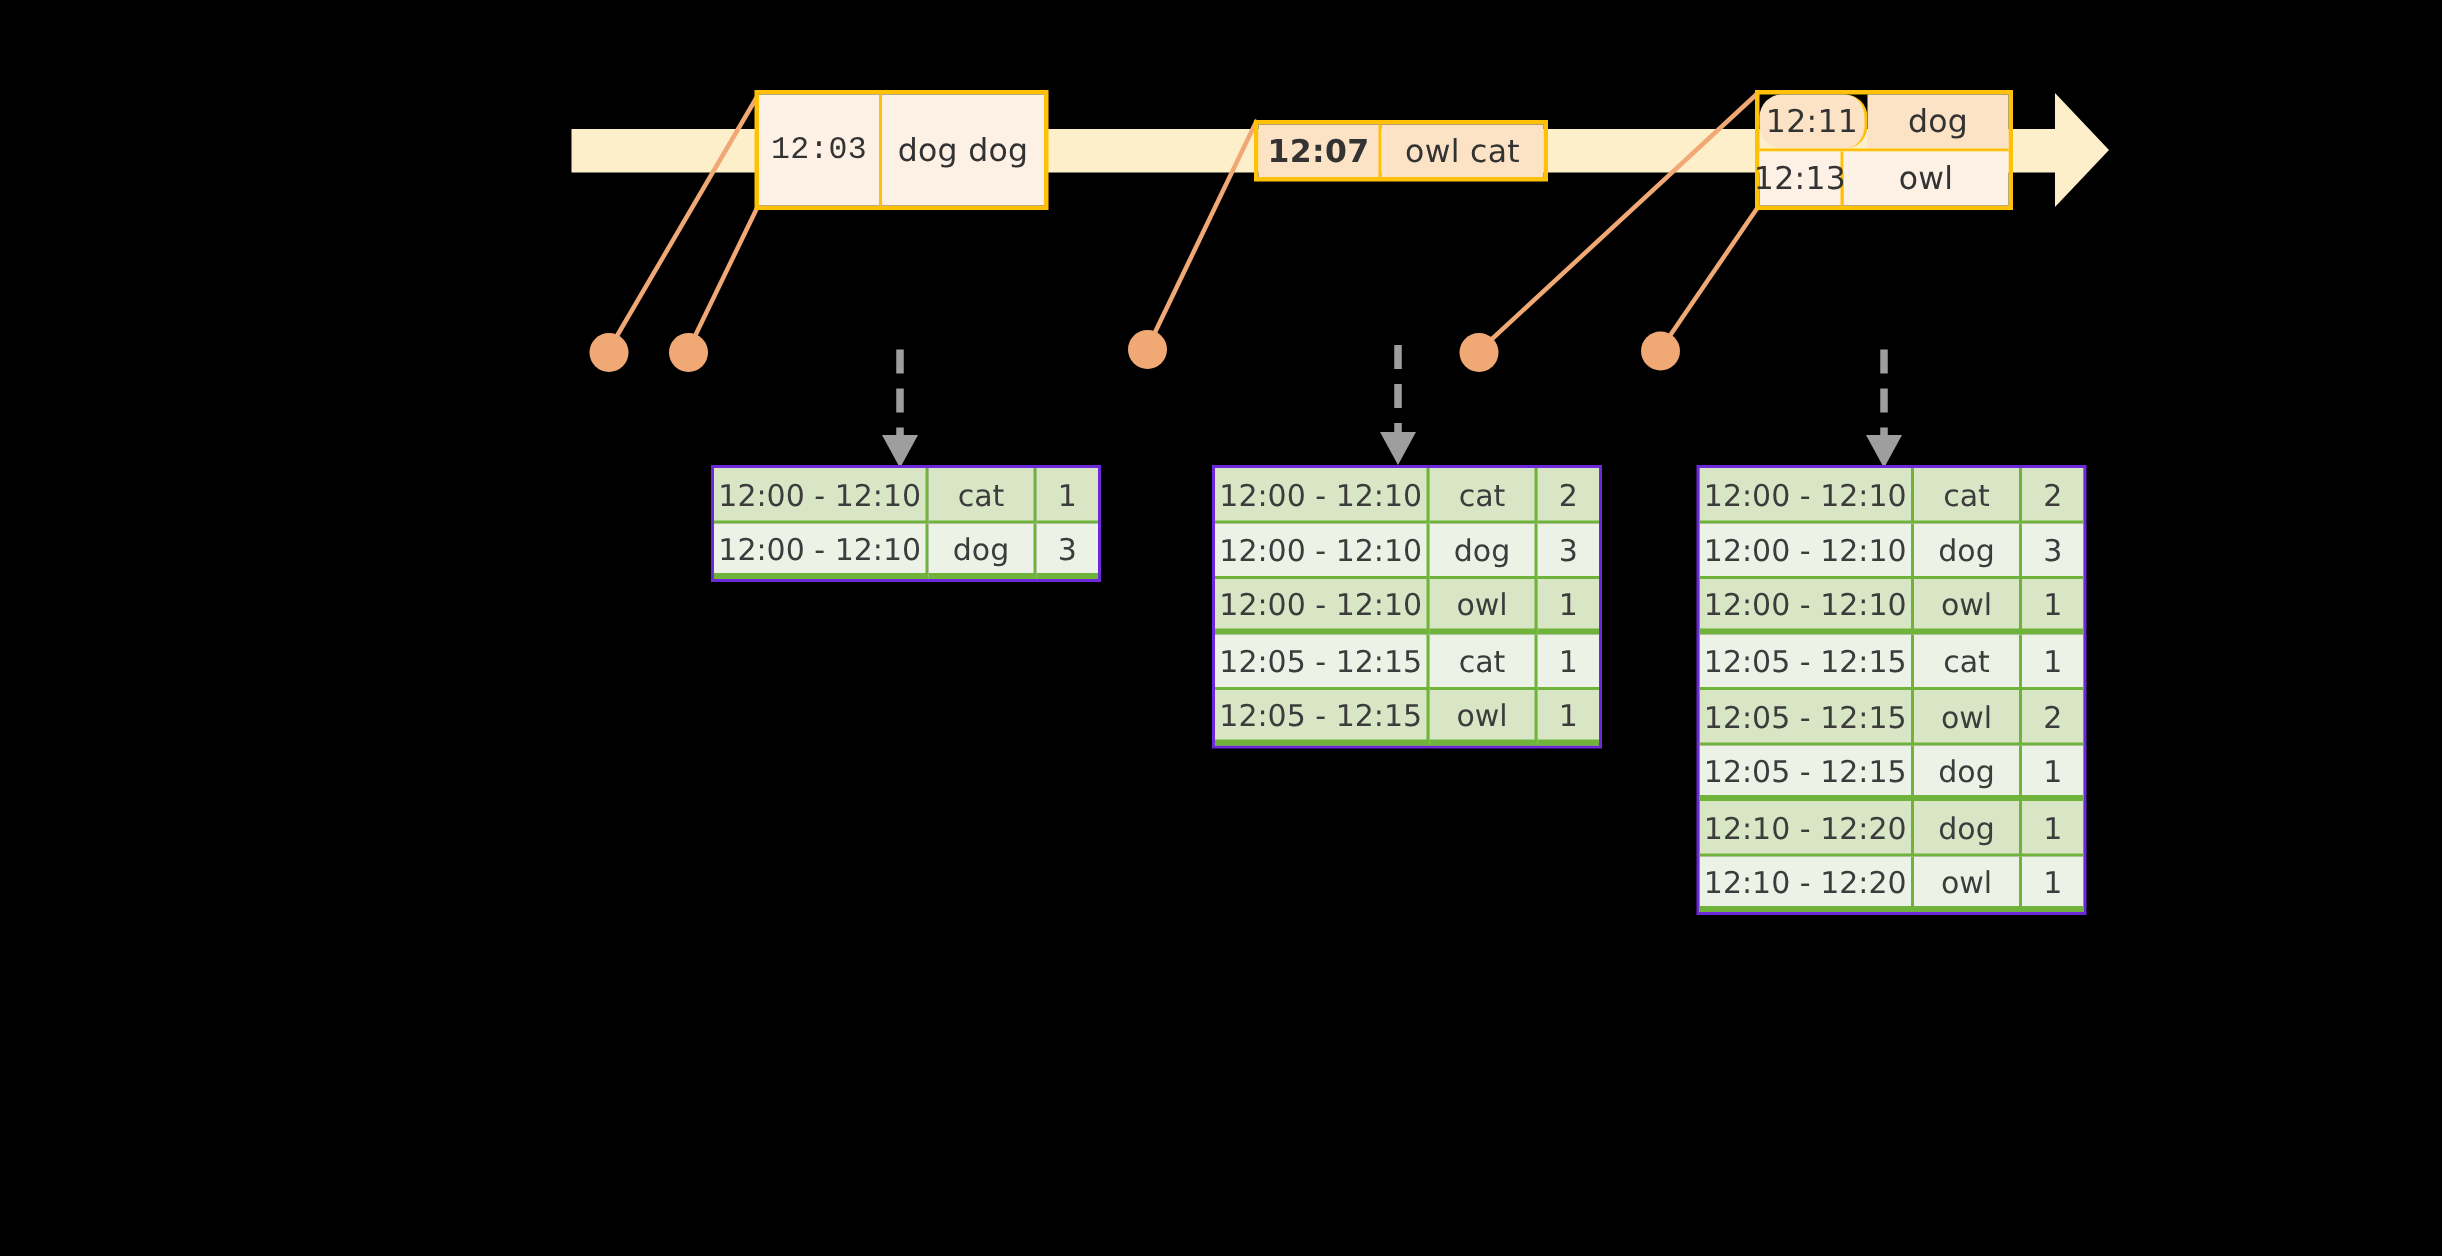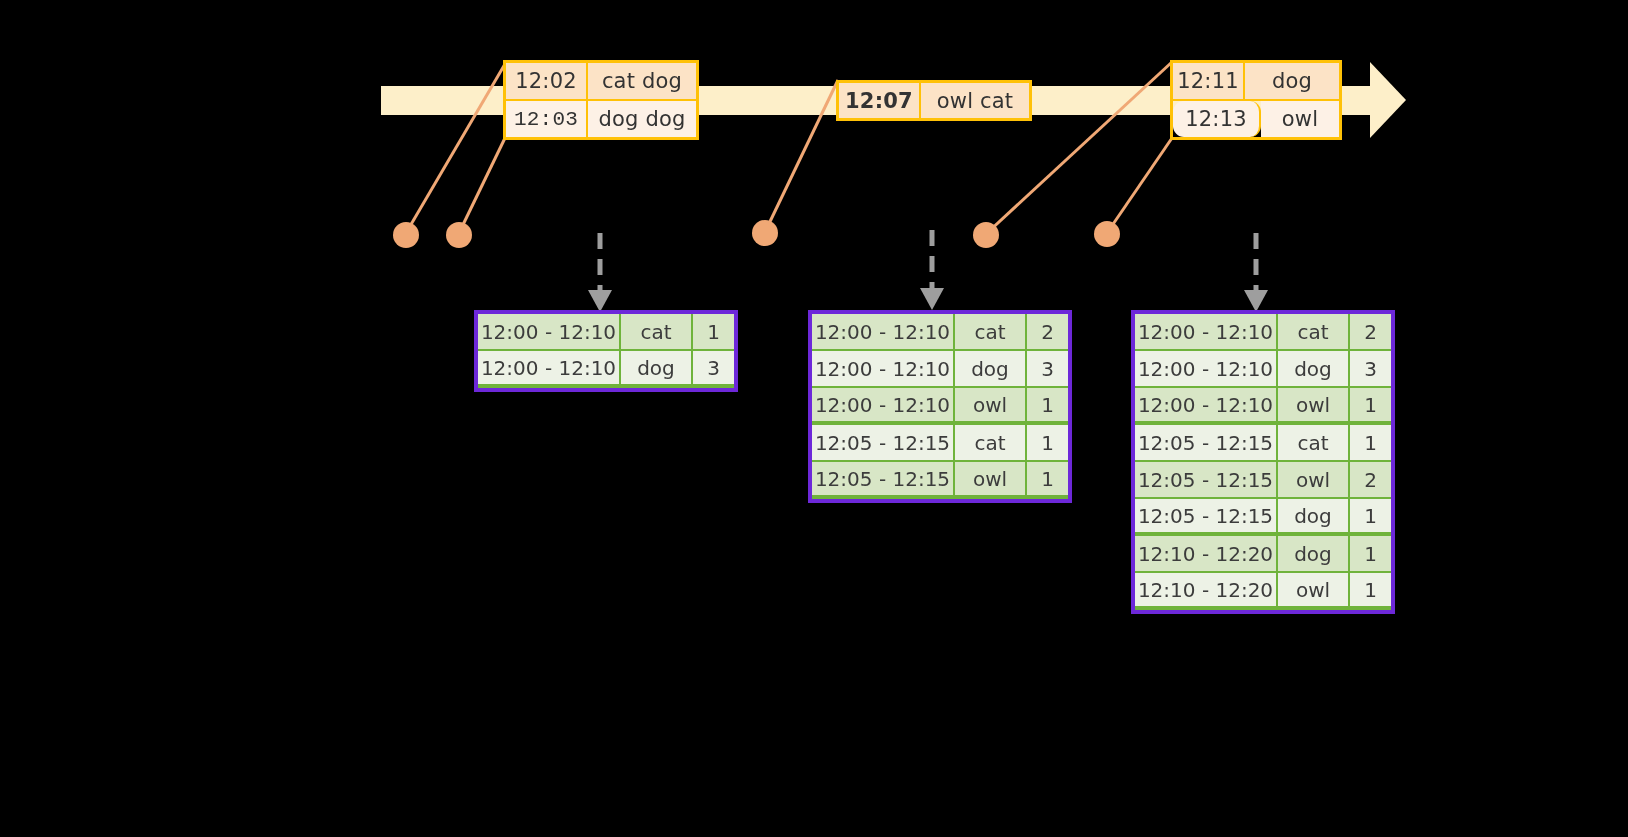--- a/index.html
+++ b/index.html
@@ -22,21 +22,21 @@
   .evt-cell{display:flex;align-items:center;justify-content:center;
     font-size:21px;color:#333;letter-spacing:.2px;}
   .evt-cell.time{border-right:2px solid #FFC107;box-sizing:border-box;}
   .evt-row.a .evt-cell{background:#FCE3C6;}
   .evt-row.b .evt-cell{background:#FDF1E6;}
 
   
   .conn{position:absolute;left:0;top:0;width:1628px;height:837px;overflow:visible;}
 
   
-  .gtable{position:absolute;border:4px solid #6d28d9;box-sizing:border-box;}
+  .gtable{position:absolute;border:2px solid #6d28d9;box-sizing:border-box;}
   .grow{display:flex;}
   .gcell{font-size:20px;color:#3c3c3c;display:flex;align-items:center;
     justify-content:center;height:37px;box-sizing:border-box;
     border-right:2px solid #6FB33B;border-bottom:2px solid #6FB33B;}
   .gcell:last-child{border-right:none;}
   .grow:last-child .gcell{border-bottom:none;}
   .grow.sh .gcell{background:#D8E6C6;}
   .grow.lt .gcell{background:#EDF2E6;}
   .grow.grp .gcell{border-bottom:4px solid #6FB33B;}
   .c-win{width:143px;}
@@ -73,44 +73,40 @@
       <line x1="1256" y1="233" x2="1256" y2="292"></line>
     </g>
     <g fill="#9E9E9E">
       <polygon points="588,290 612,290 600,312"></polygon>
       <polygon points="920,288 944,288 932,310"></polygon>
       <polygon points="1244,290 1268,290 1256,312"></polygon>
     </g>
   </svg>
 
   <div class="evt" id="evt-0" style="left:503px;top:60px;width:196px;height:80px;">
-    <div class="evt-row a">
-      <div class="evt-cell time" style="width:82px;">12:02</div>
-      <div class="evt-cell" style="flex:1;">cat dog</div>
-    </div>
     <div class="evt-row b">
       <div class="evt-cell time" style="width:82px;font-family:Liberation Mono, monospace;">12:03</div>
       <div class="evt-cell" style="flex:1;">dog dog</div>
     </div>
   </div>
 
   <div class="evt" id="evt-1" style="left:836px;top:80px;width:196px;height:41px;">
     <div class="evt-row a">
       <div class="evt-cell time" style="width:82px;font-weight:bold;">12:07</div>
       <div class="evt-cell" style="flex:1;">owl cat</div>
     </div>
   </div>
 
   <div class="evt" id="evt-2" style="left:1170px;top:60px;width:172px;height:80px;">
     <div class="evt-row a">
-      <div class="evt-cell time" style="width:72px;">12:11</div>
+      <div class="evt-cell time" style="width:72px;border-radius:15px;">12:11</div>
       <div class="evt-cell" style="flex:1;">dog</div>
     </div>
     <div class="evt-row b">
-      <div class="evt-cell time" style="width:88px;border-radius:11px;">12:13</div>
+      <div class="evt-cell time" style="width:56px;">12:13</div>
       <div class="evt-cell" style="flex:1;">owl</div>
     </div>
   </div>
 
   <div class="gtable" id="gt-0" style="left:474px;top:310px;">
       <div class="grow sh">
         <div class="gcell c-win">12:00 - 12:10</div>
         <div class="gcell c-key">cat</div>
         <div class="gcell c-cnt">1</div>
       </div>

